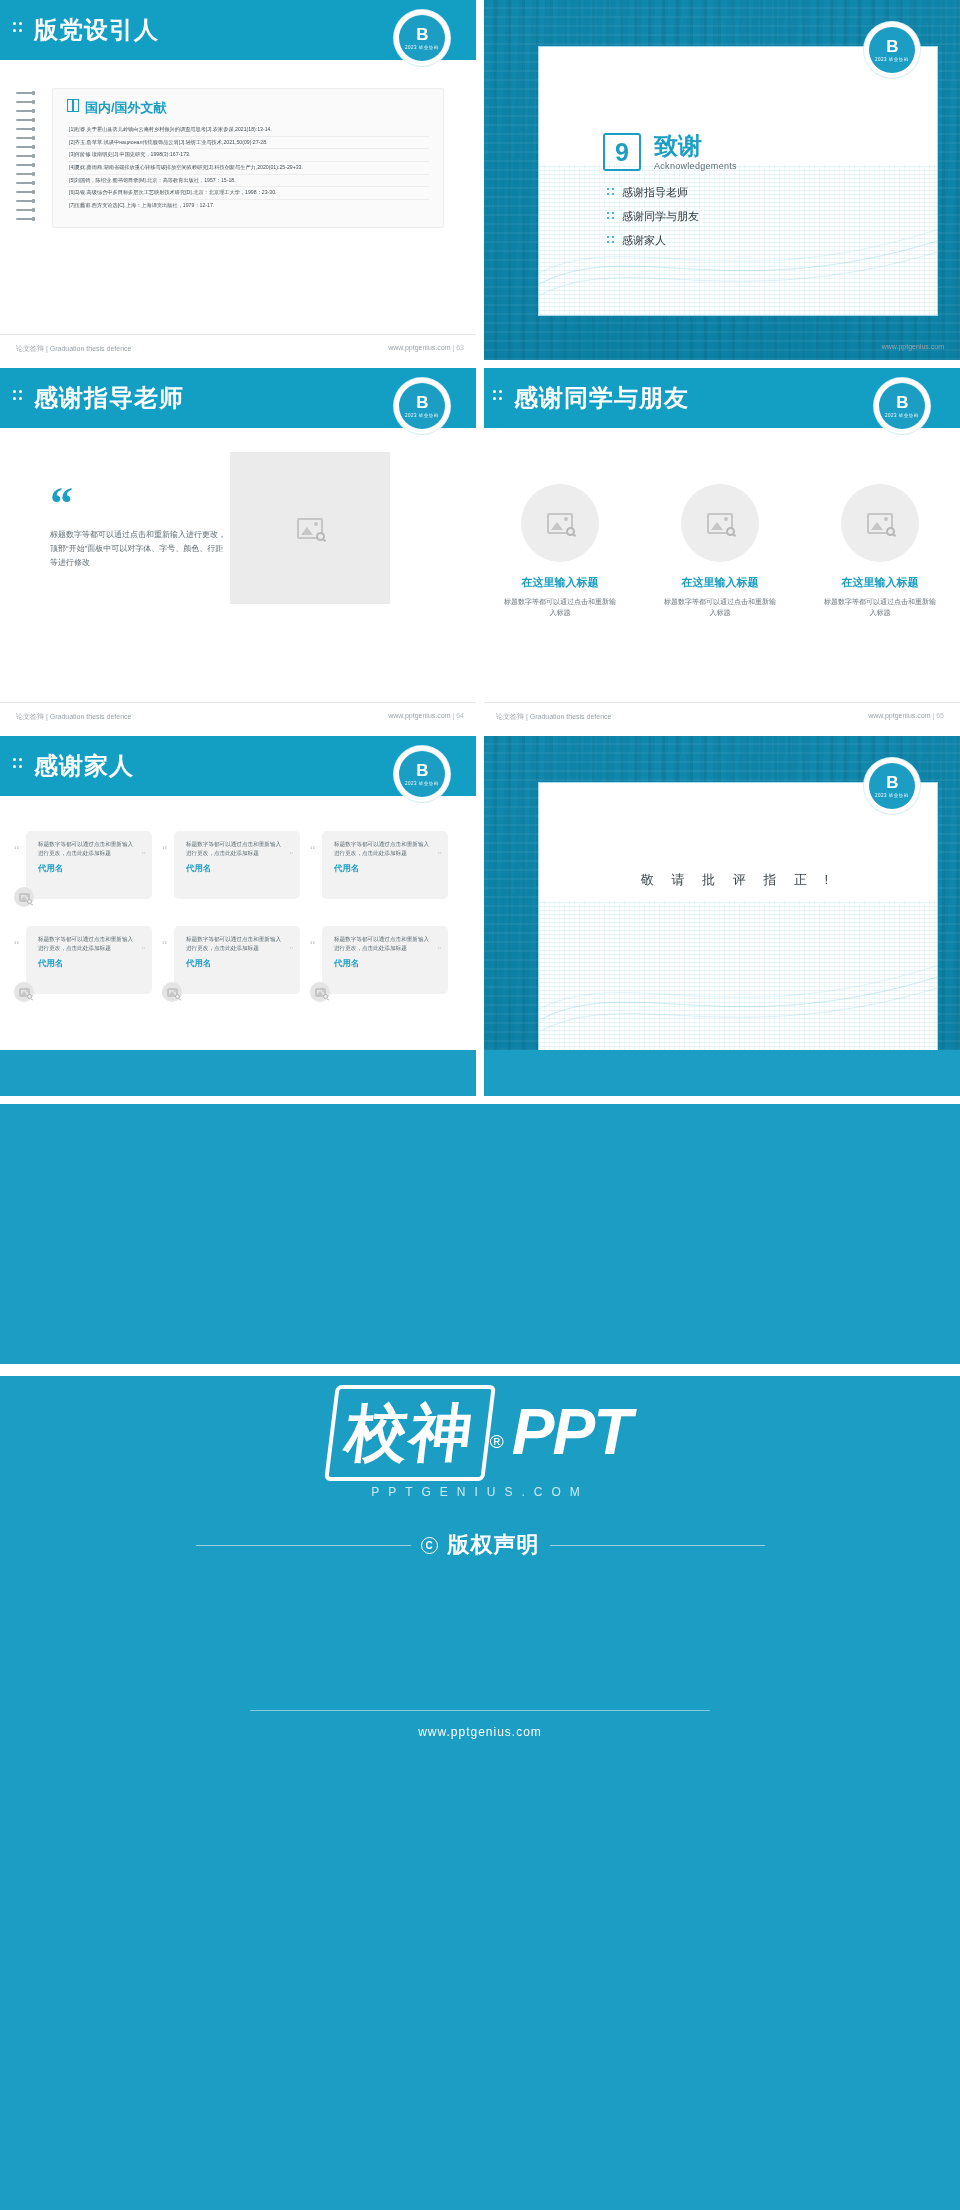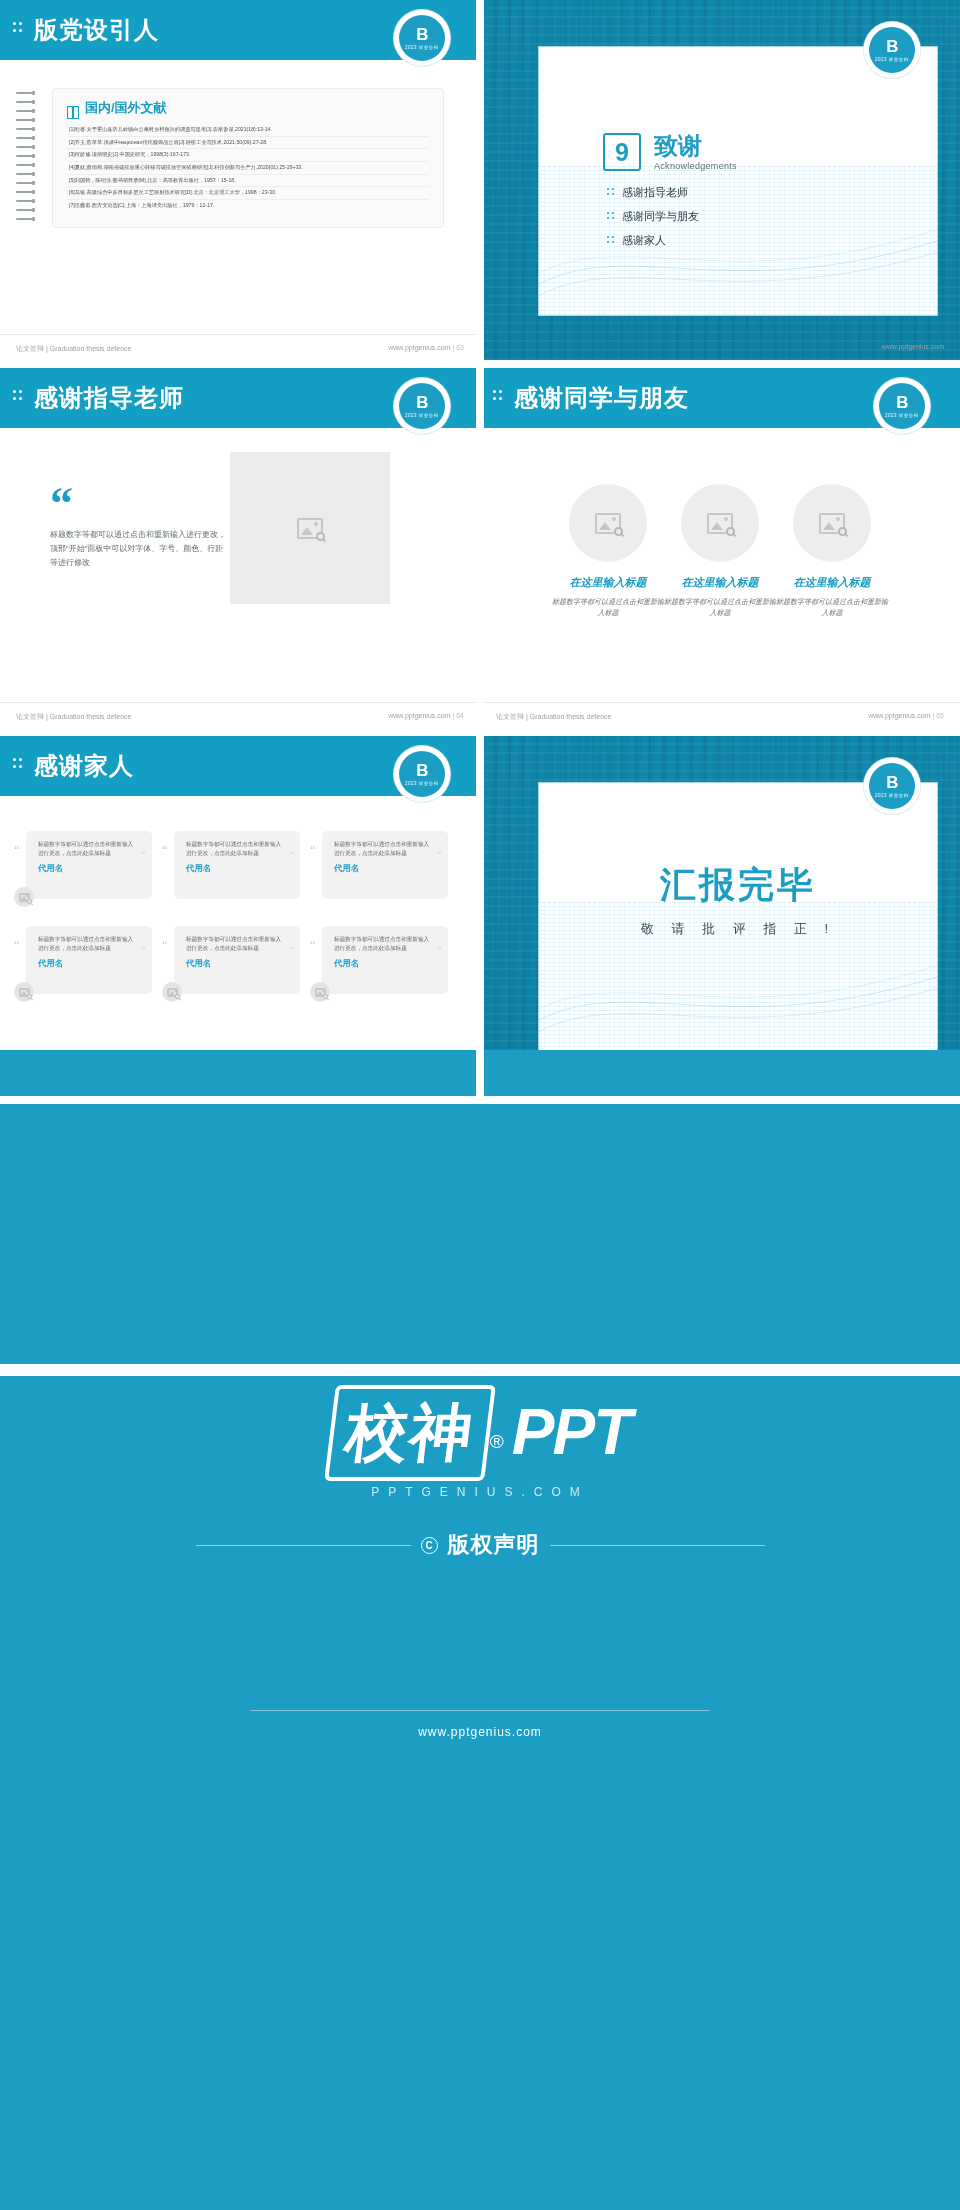--- a/index.html
+++ b/index.html
@@ -62,21 +62,21 @@
   .ftr-l { position:absolute; left:16px; top:9px; }
   .ftr-r { position:absolute; right:16px; top:9px; }
   .ftr-pg { color:#b9c0c4; }
 
   
   .ref-card {
     position:absolute; left:52px; top:88px; width:392px; height:140px;
     background:#fafafa; border:1px solid #ececec; border-radius:3px;
     padding:10px 14px;
   }
-  .ref-h { display:flex; align-items:flex-end; gap:6px; margin-bottom:7px; }
+  .ref-h { display:flex; align-items:flex-start; gap:6px; margin-bottom:7px; }
   .ref-h .bk { width:12px; height:11px; position:relative; }
   .ref-h .bk:before, .ref-h .bk:after{
     content:""; position:absolute; top:0; width:5px; height:11px;
     border:1px solid #1b9dc4;
   }
   .ref-h .bk:before{left:0}
   .ref-h .bk:after{right:0}
   .ref-h span { color:#1b9dc4; font-size:13px; font-weight:bold; }
   .ref-item {
     font-size:5.2px; color:#4a5257; line-height:1.15;
@@ -431,21 +431,21 @@
         </div>
       <div class="hdr-title">感谢同学与朋友</div>
     </div>
     <div class="badge">
       <div class="badge-in">
         <div class="b-main">B</div>
         <div class="b-sub">2023 毕业答辩</div>
       </div>
     </div>
 
-    <div style="position:absolute;left:24px;right:24px;top:116px;display:flex;justify-content:center;font-style:italic;">
+    <div style="position:absolute;left:24px;right:24px;top:116px;display:flex;justify-content:space-between;">
       <div style="display:flex;flex-direction:column;align-items:center;">
         <div class="circ">
           <span class="ic-img">
             <span class="fr"></span>
               <span class="mt"></span>
               <span class="sn"></span>
               <span class="mg"></span>
           </span>
         </div>
         <div class="c-title">在这里输入标题</div>
@@ -608,21 +608,20 @@
     </div>
     <div class="panel">
       <div class="panel-wave">
         <svg width="100%" height="100%" viewBox="0 0 400 130" preserveAspectRatio="none">
           <path d="M0 95 C 90 40, 190 120, 400 45" fill="none" stroke="#cfe8f1" stroke-width="1"></path>
           <path d="M0 108 C 90 55, 190 130, 400 58" fill="none" stroke="#dcedf4" stroke-width="1"></path>
           <path d="M0 82 C 90 30, 190 110, 400 32" fill="none" stroke="#e3f1f6" stroke-width="1"></path>
         </svg>
       </div>
       <div style="position:absolute;left:0;right:0;top:78px;text-align:center;">
-        <div class="big-cn">汇报完毕</div>
         <div class="sub-cn">敬 请 批 评 指 正 !</div>
       </div>
     </div>
     <div class="ftr" style="border-top:none">
       <span class="ftr-r">www.pptgenius.com</span>
     </div>
   </div>
 
   <div class="infopanel" style="left:0;top:1104px">
     <div class="logo-wrap">

